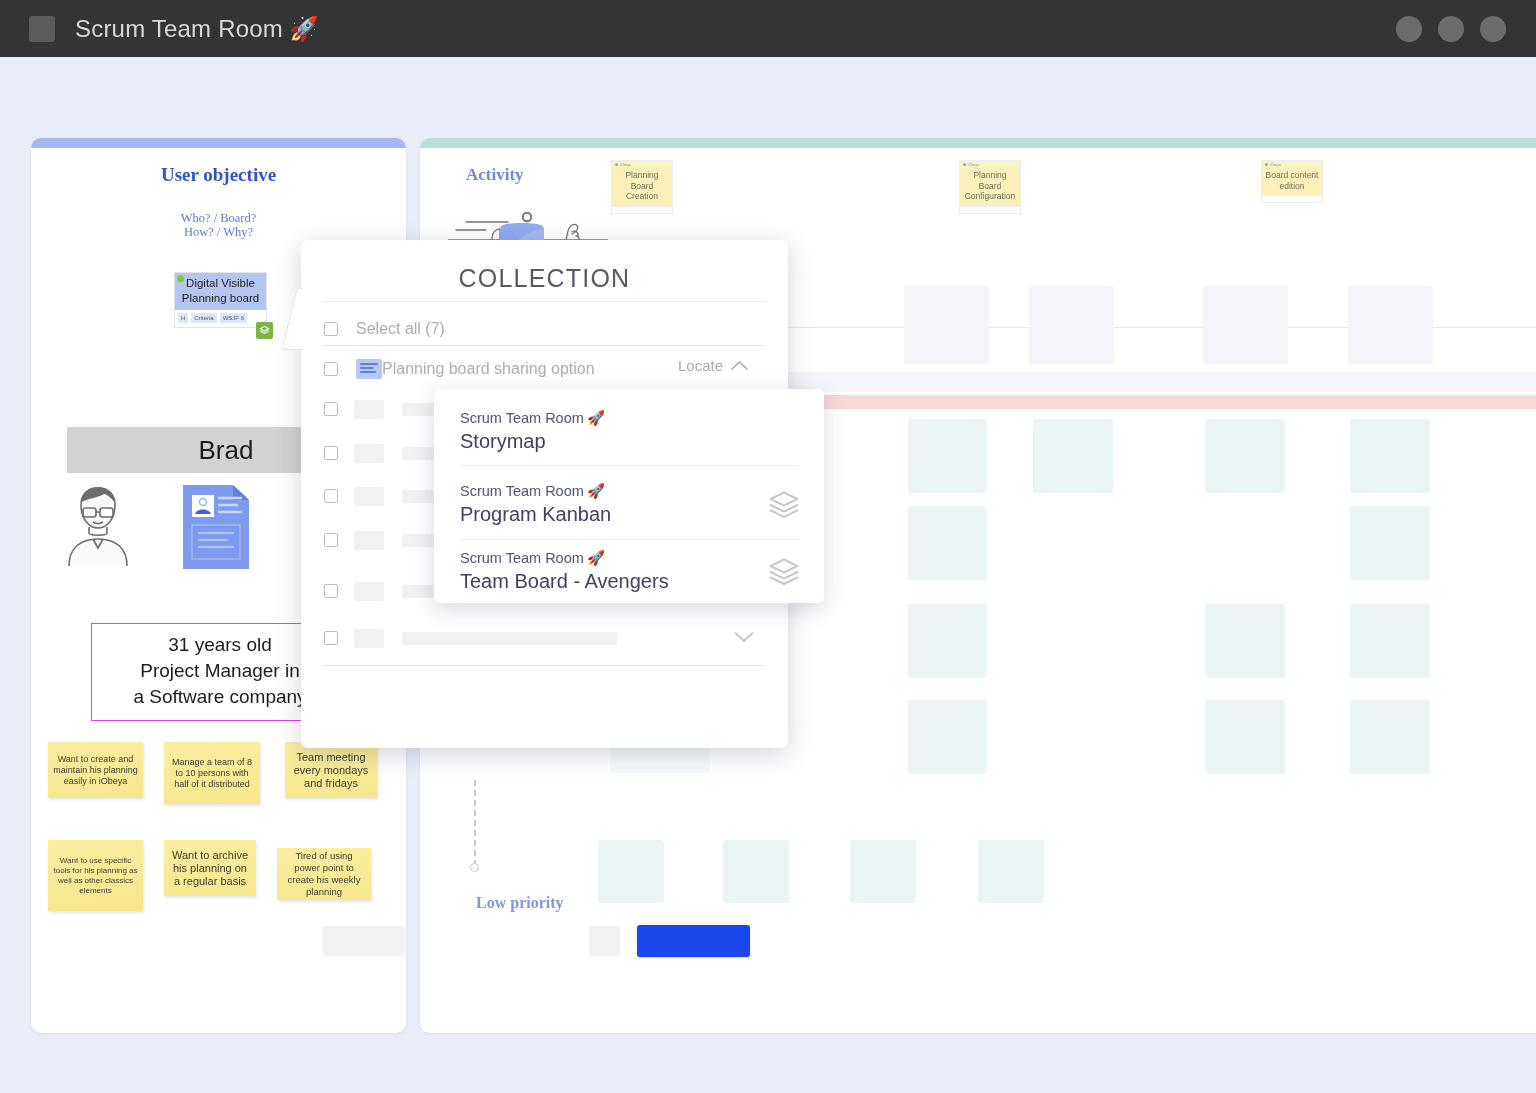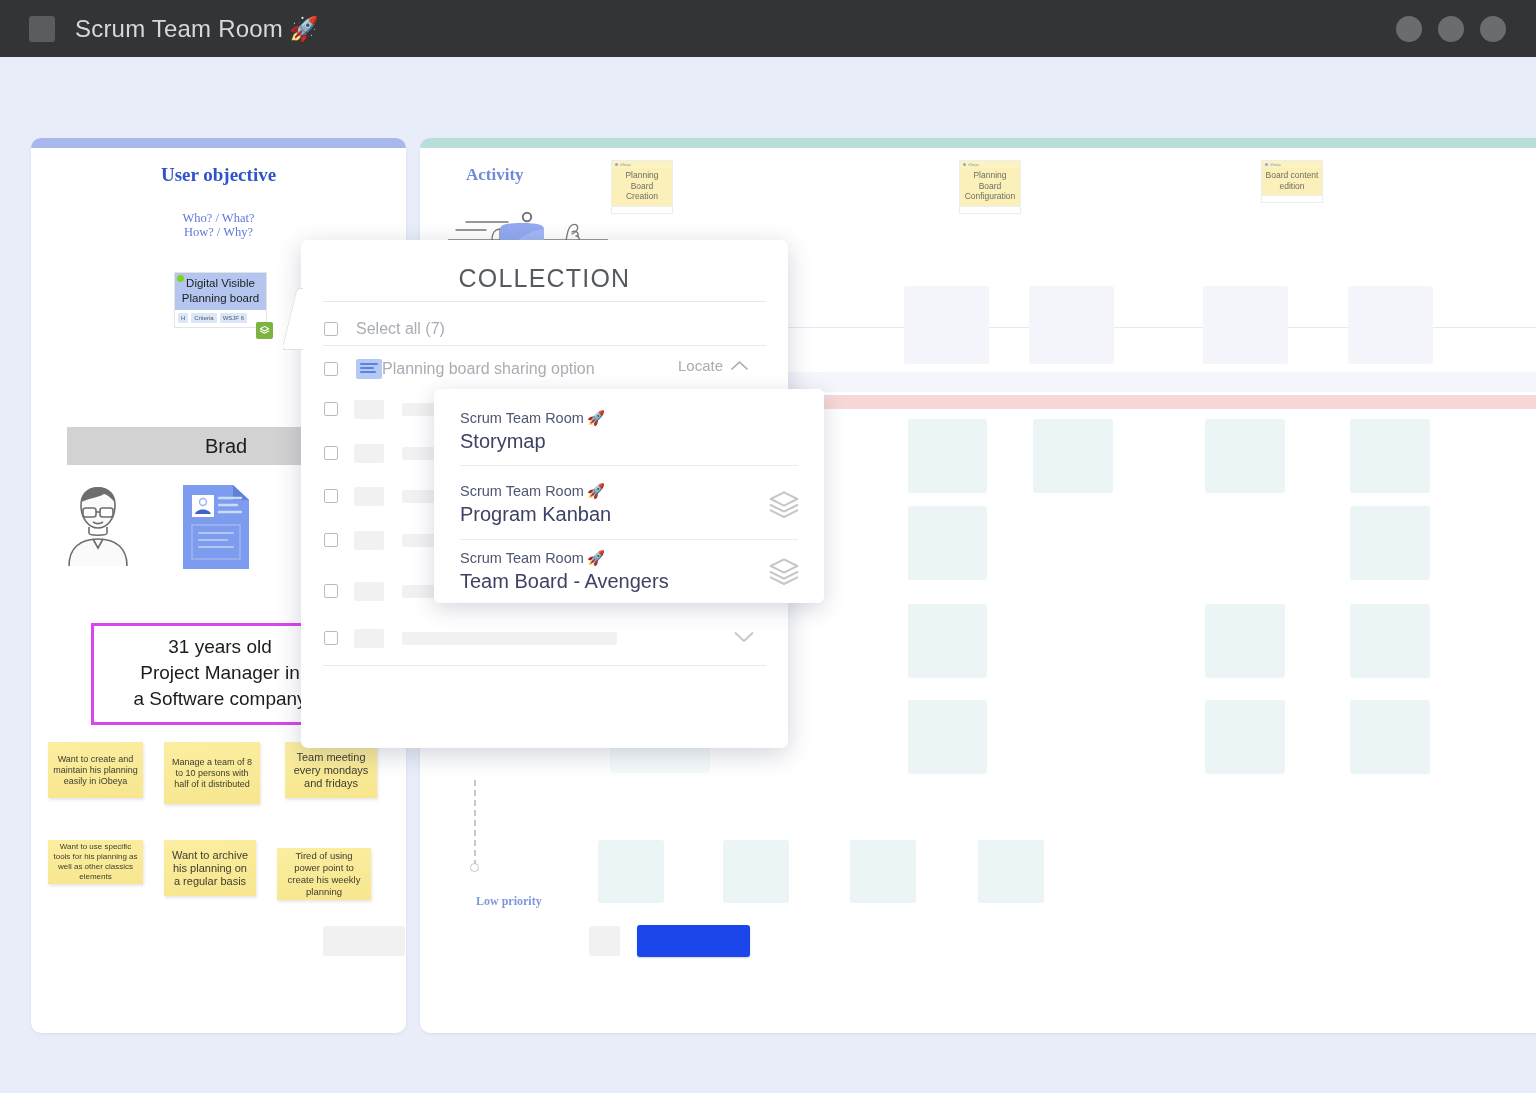--- a/index.html
+++ b/index.html
@@ -69,29 +69,29 @@
     background: #dbe6f8; color: #4a5b73; font-size: 6px;
     padding: 2px 3px; border-radius: 1px; white-space: nowrap;
   }
   .dvp-layers {
     position: absolute; right: -7px; bottom: -12px; width: 17px; height: 17px;
     background: #7cb342; border-radius: 2px; display: flex;
     align-items: center; justify-content: center;
   }
 
   .persona-name {
-    position: absolute; left: 36px; top: 289px; width: 302px; height: 38px;
-    background: #d2d2d2; color: #1c1c1c; font-size: 20px;
+    position: absolute; left: 36px; top: 289px; width: 302px; height: 46px;
+    background: #d2d2d2; color: #1c1c1c; font-size: 26px;
     display: flex; align-items: center; justify-content: center; padding-left: 16px;
   }
   .persona-avatar { position: absolute; left: 32px; top: 340px; }
   .persona-doc { position: absolute; left: 150px; top: 345px; }
   .persona-box {
     position: absolute; left: 60px; top: 485px; width: 258px;
-    border: 3px solid #d946ef; background: #fff;
+    border: 1px solid #d946ef; background: #fff;
     font-size: 19px; color: #1c1c1c; line-height: 26px;
     text-align: center; padding: 8px 4px 10px;
   }
 
   .sticky {
     position: absolute;
     background: linear-gradient(175deg,#fbeea0 0%,#f7e68e 100%);
     color: #3d3d32; text-align: center;
     box-shadow: 1px 2px 3px rgba(0,0,0,.10);
     display: flex; align-items: center; justify-content: center;
@@ -100,21 +100,21 @@
 
   
   .rp-activity {
     position: absolute; left: 46px; top: 27px;
     font-family: "Liberation Serif", serif; font-weight: bold;
     font-size: 17px; color: #6f8ad6;
   }
   .rp-lowpriority {
     position: absolute; left: 56px; top: 756px;
     font-family: "Liberation Serif", serif; font-weight: bold;
-    font-size: 12px; color: #7d97dd;
+    font-size: 16px; color: #7d97dd;
   }
   .act-note {
     position: absolute; width: 62px; background: #ffffff;
     border: 1px solid #ededed;
   }
   .act-note .an-top {
     height: 7px; background: #fbf3c2; font-size: 3.4px; color: #8d96a8;
     padding-left: 3px; display: flex; align-items: center; gap: 2px;
   }
   .act-note .an-dot { width: 3px; height: 3px; background: #8fa8d8; border-radius: 50%; }
@@ -212,21 +212,21 @@
       <div class="tb-dot"></div>
       <div class="tb-dot"></div>
     </div>
   </div>
 
   <div class="panel" id="panel-left">
     <div class="panel-bar"></div>
 
     <div class="lp-title">User objective</div>
     <div class="lp-sub">
-      <div>Who? / What?</div>
+      <div>Who? / Board?</div>
       <div>How? / Why?</div>
     </div>
 
     <div class="dvp-card">
       <div class="dvp-dot"></div>
       <div class="dvp-body">Digital Visible Planning board</div>
       <div class="dvp-tags">
         <div class="dvp-tag">H</div>
         <div class="dvp-tag">Criteria</div>
         <div class="dvp-tag">WSJF 6</div>
@@ -277,21 +277,21 @@
     <div class="persona-box">
       <div>31 years old</div>
       <div>Project Manager in</div>
       <div>a Software company</div>
     </div>
   </div>
 
   <div class="sticky" style="left:48px; top:742px; width:95px; height:56px; font-size:9px; line-height:11px;">Want to create and maintain his planning easily in iObeya</div>
   <div class="sticky" style="left:164px; top:742px; width:96px; height:62px; font-size:9px; line-height:11px;">Manage a team of 8 to 10 persons with half of it distributed</div>
   <div class="sticky" style="left:285px; top:742px; width:92px; height:56px; font-size:11px; line-height:13px;">Team meeting every mondays and fridays</div>
-  <div class="sticky" style="left:48px; top:840px; width:95px; height:44px; font-size:8px; line-height:10px;">Want to use specific tools for his planning as well as other classics elements</div>
+  <div class="sticky" style="left:48px; top:840px; width:95px; height:71px; font-size:8px; line-height:10px;">Want to use specific tools for his planning as well as other classics elements</div>
   <div class="sticky" style="left:164px; top:840px; width:92px; height:56px; font-size:11px; line-height:13px;">Want to archive his planning on a regular basis</div>
   <div class="sticky" style="left:277px; top:848px; width:94px; height:52px; font-size:9.5px; line-height:12px;">Tired of using power point to create his weekly planning</div>
 
   <div class="panel" id="panel-right">
     <div class="panel-bar"></div>
 
     <div class="rp-activity">Activity</div>
     <div class="rp-lowpriority">Low priority</div>
 
     <div class="illus" style="left:28px; top:62px;">

